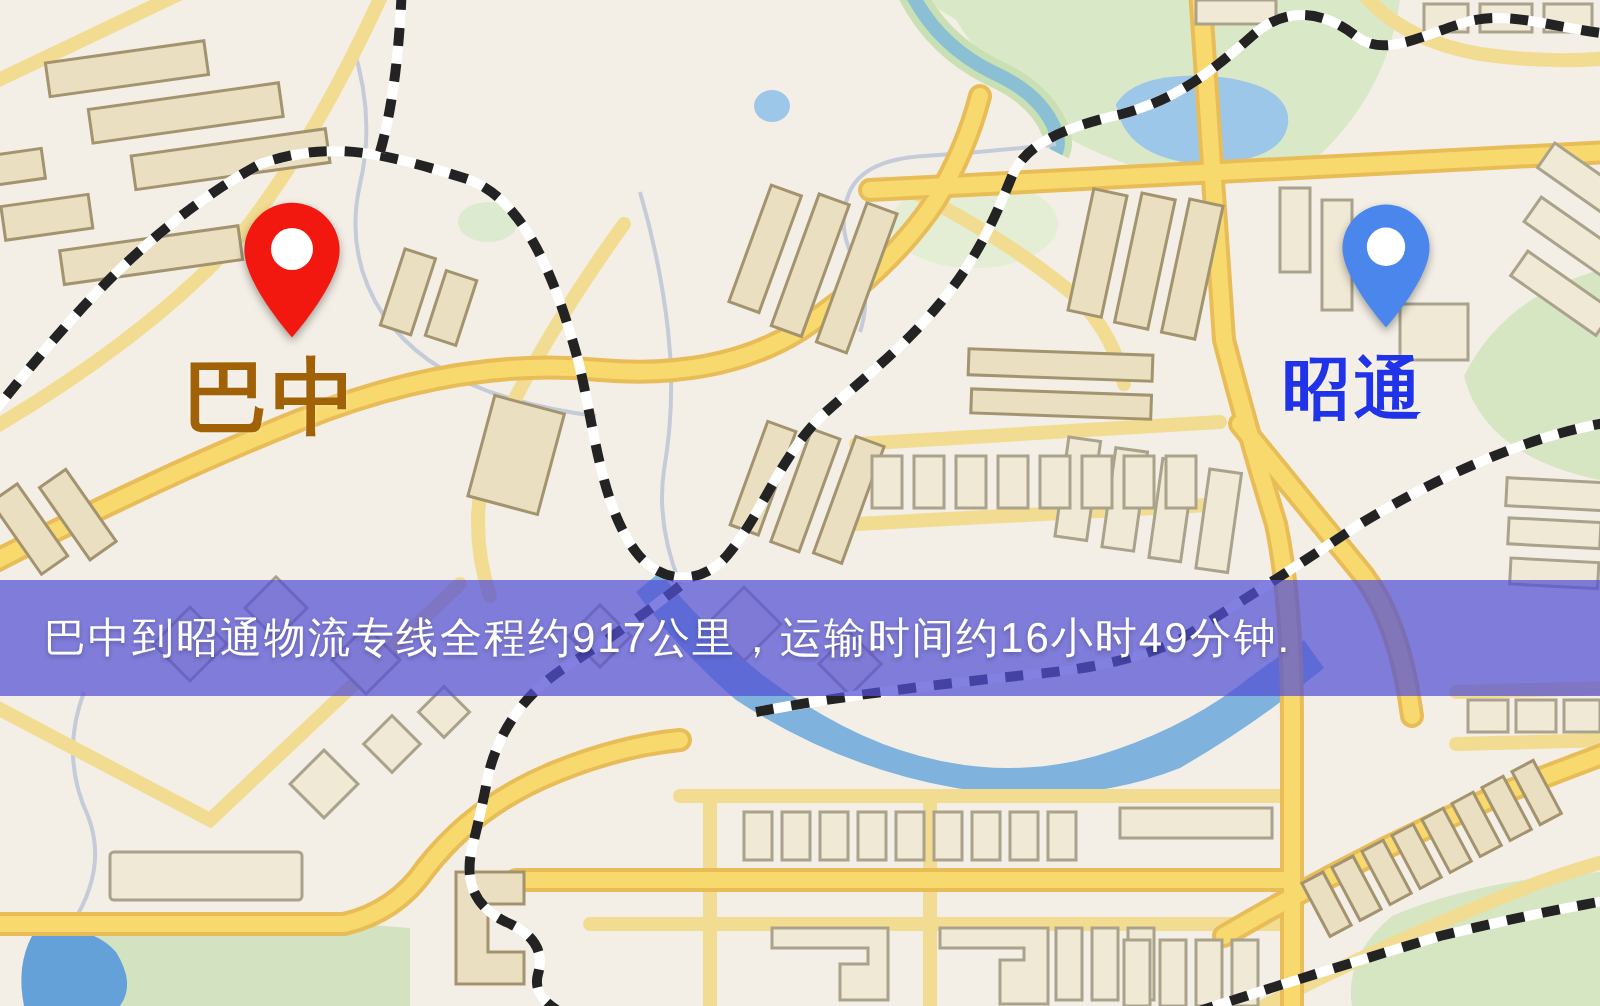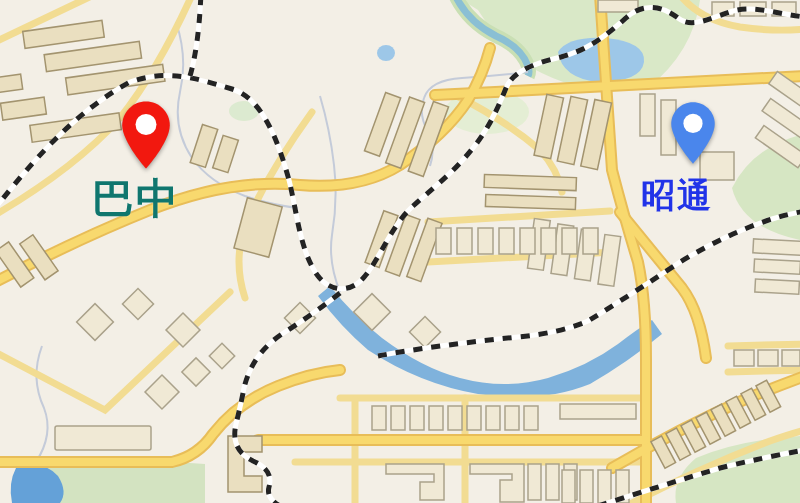--- a/index.html
+++ b/index.html
@@ -241,18 +241,21 @@
   <svg class="pin pin-origin" viewBox="0 0 40 50">
     <path d="M20,1 C10.6,1 3,8.6 3,18 C3,30 20,49 20,49 C20,49 37,30 37,18 C37,8.6 29.4,1 20,1 Z" fill="#f2180f"></path>
     <circle cx="20" cy="17.5" r="7.5" fill="#ffffff"></circle>
   </svg>
 
   <svg class="pin pin-dest" viewBox="0 0 40 50">
     <path d="M20,1 C10.6,1 3,8.6 3,18 C3,30 20,49 20,49 C20,49 37,30 37,18 C37,8.6 29.4,1 20,1 Z" fill="#4a86ec"></path>
     <circle cx="20" cy="17.5" r="7.5" fill="#ffffff"></circle>
   </svg>
 
-  <div class="city-label label-origin" style="color: #0f766e;">巴中</div>
+  <div class="city-label label-origin" style="color: #a16207;">巴中</div>
 
   <div class="city-label label-dest" style="color: rgb(33, 51, 232);">昭通</div>
 
+  <div class="banner" style="background: rgba(82, 79, 214, 0.72);">
+    <span class="banner-text" style="color:#ffffff">巴中到昭通物流专线全程约917公里，运输时间约16小时49分钟.</span>
+  </div>
 
 </div>
 
 </body></html>

